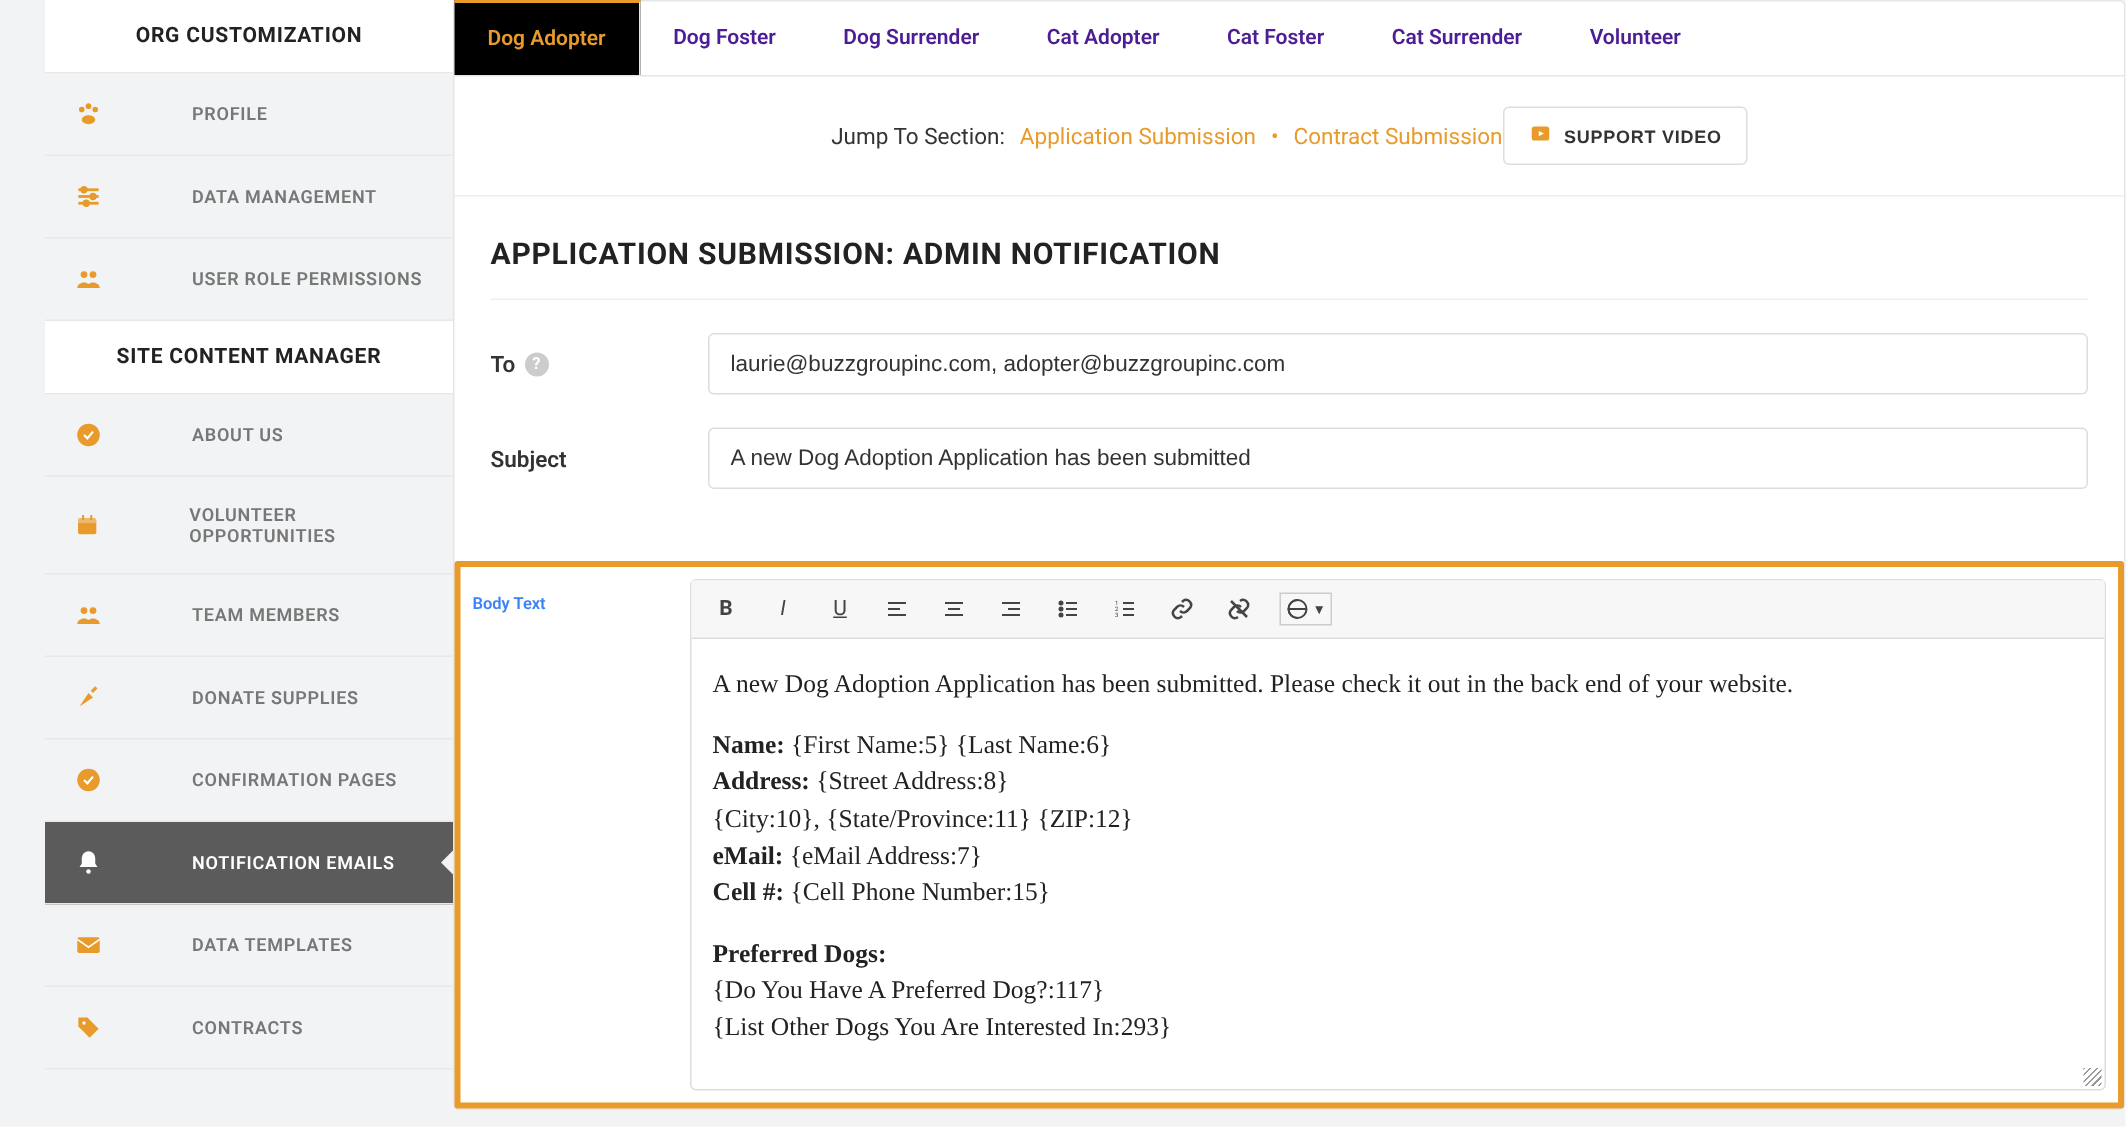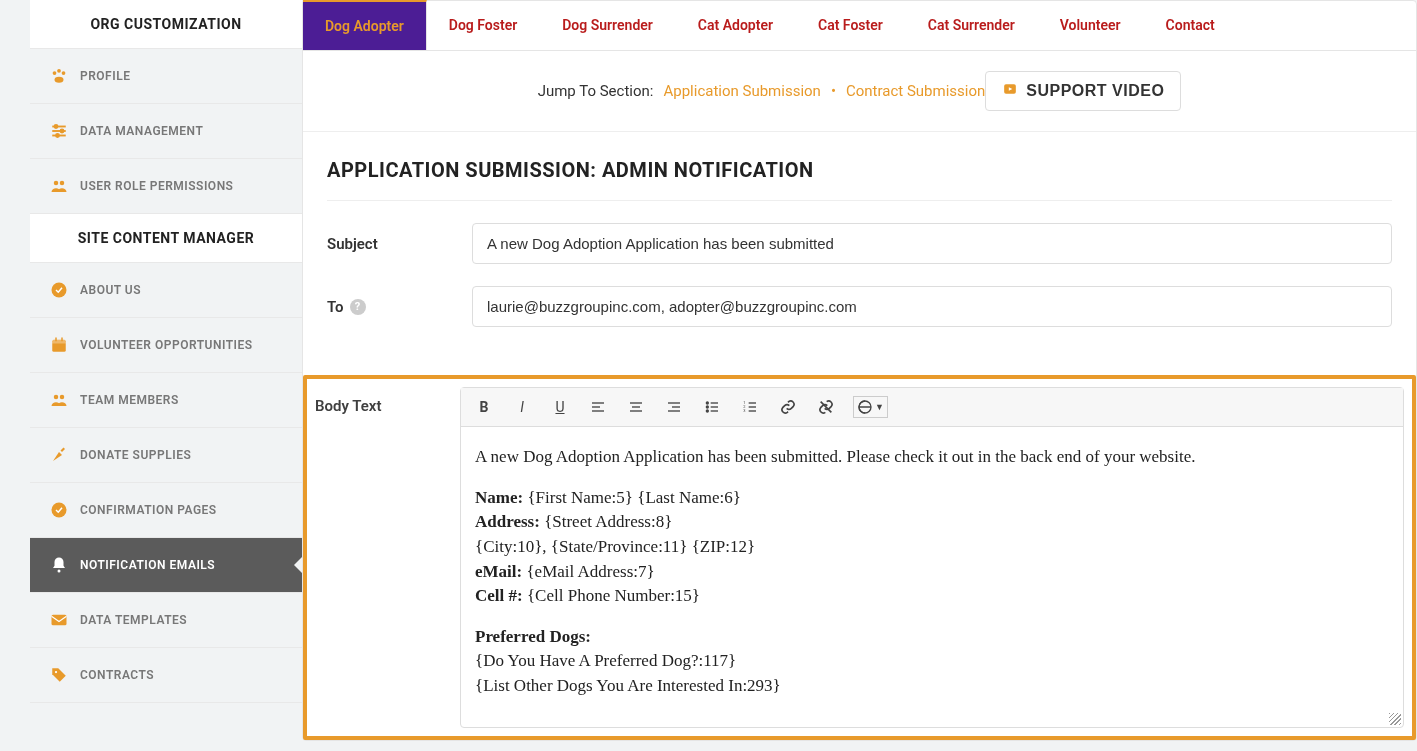--- a/index.html
+++ b/index.html
@@ -1,44 +1,44 @@
 <!DOCTYPE html>
 <html><head>
 <meta charset="utf-8">
 <style>
 * { box-sizing: border-box; margin: 0; padding: 0; }
 body { font-family: -apple-system, BlinkMacSystemFont, "Segoe UI", Roboto, Arial, sans-serif; background: #f1f3f4; width: 1417px; height: 751px; overflow: hidden; color: #333; }
 .container { display: flex; height: 100%; }
 .sidebar { width: 302px; min-width: 302px; background: #f1f3f4; padding-left: 30px; }
 .sidebar-header { background: #fff; padding: 16px 20px; font-weight: 700; font-size: 14px; letter-spacing: 0.5px; text-align: center; color: #222; border-bottom: 1px solid #e8e8e8; }
-.sidebar-item { display: flex; align-items: center; padding: 18px 20px; font-size: 12px; font-weight: 600; letter-spacing: 0.5px; color: #777; cursor: pointer; border-bottom: 1px solid #e8e8e8; }
+.sidebar-item { display: flex; align-items: center; padding: 18px 20px; font-size: 12px; font-weight: 600; letter-spacing: 0.5px; color: #777; cursor: pointer; border-bottom: 1px solid #e8e8e8; gap: 48px; }
 .sidebar-item .icon { width: 18px; height: 18px; margin-right: 12px; display: flex; align-items: center; justify-content: center; color: #e89a2b; }
 .sidebar-item.active { background: #5b5b5b; color: #fff; position: relative; }
 .sidebar-item.active .icon { color: #fff; }
 .sidebar-item.active::after { content: ""; position: absolute; right: 0; top: 50%; transform: translateY(-50%); border-top: 8px solid transparent; border-bottom: 8px solid transparent; border-right: 8px solid #f1f3f4; }
 .main { flex: 1; }
 .content-card { background: #fff; border-radius: 4px; border: 1px solid #e5e5e5; }
 .tabs { display: flex; border-bottom: 1px solid #e5e5e5; }
-.tab { padding: 16px 22px; font-size: 14px; font-weight: 600; color: #b91c1c; cursor: pointer; border-right: 1px solid transparent; position: relative; }
-.tab.active { color: #e89a2b; border-top: 2px solid #e89a2b; margin-top: -1px; background: #4c1d95; border-right: 1px solid #e5e5e5; }
+.tab { padding: 16px 22px; font-size: 14px; font-weight: 600; color: #4c1d95; cursor: pointer; border-right: 1px solid transparent; position: relative; }
+.tab.active { color: #e89a2b; border-top: 2px solid #e89a2b; margin-top: -1px; background: #000000; border-right: 1px solid #e5e5e5; }
 .jump-row { display: flex; align-items: center; justify-content: center; padding: 20px 24px; border-bottom: 1px solid #eee; }
 .jump-left { display: flex; align-items: center; gap: 10px; font-size: 15px; color: #333; }
 .jump-link { color: #e89a2b; cursor: pointer; }
 .jump-sep { color: #e89a2b; }
-.support-btn { border: 1px solid #ddd; border-radius: 4px; padding: 10px 16px; font-size: 16px; font-weight: 700; letter-spacing: 0.5px; color: #333; background: #fff; display: flex; align-items: center; gap: 8px; cursor: pointer; }
+.support-btn { border: 1px solid #ddd; border-radius: 4px; padding: 10px 16px; font-size: 12px; font-weight: 700; letter-spacing: 0.5px; color: #333; background: #fff; display: flex; align-items: center; gap: 8px; cursor: pointer; }
 .support-btn .icon { color: #e89a2b; }
 .section { padding: 26px 24px; }
 .section-title { font-size: 20px; font-weight: 700; letter-spacing: 0.5px; color: #222; padding-bottom: 18px; border-bottom: 1px solid #eee; margin-bottom: 22px; }
 .form-row { display: flex; align-items: center; margin-bottom: 22px; }
 .form-label { width: 145px; min-width: 145px; font-size: 15px; font-weight: 600; color: #333; display: flex; align-items: center; gap: 6px; }
 .help-icon { display: inline-flex; width: 16px; height: 16px; border-radius: 50%; background: #ccc; color: #fff; font-size: 11px; font-weight: 700; align-items: center; justify-content: center; }
 .form-input { flex: 1; border: 1px solid #ddd; border-radius: 4px; padding: 11px 14px; font-size: 15px; color: #333; background: #fff; }
 .editor-wrap { border: 4px solid #e89a2b; padding: 8px; border-radius: 2px; }
 .editor-row { display: flex; }
-.editor-label { width: 145px; min-width: 145px; font-size: 15px; font-weight: 600; color: #404040; padding-top: 10px; }
+.editor-label { width: 145px; min-width: 145px; font-size: 11px; font-weight: 600; color: #3b82f6; padding-top: 10px; }
 .editor { flex: 1; border: 1px solid #ddd; border-radius: 4px; background: #fff; }
 .toolbar { display: flex; align-items: center; gap: 16px; padding: 8px 12px; border-bottom: 1px solid #ddd; background: #f7f7f7; }
 .toolbar-btn { width: 22px; height: 22px; display: flex; align-items: center; justify-content: center; cursor: pointer; color: #444; font-size: 14px; }
 .toolbar-btn svg { width: 16px; height: 16px; }
 .editor-body { padding: 18px 14px 28px 14px; font-family: Georgia, serif; font-size: 17px; line-height: 1.45; color: #222; min-height: 280px; position: relative; }
 .editor-body p { margin-bottom: 16px; }
 .editor-body .pb { margin-bottom: 0; }
 .resize-handle { position: absolute; right: 2px; bottom: 2px; width: 12px; height: 12px; background: repeating-linear-gradient(135deg, #999 0px, #999 1px, transparent 1px, transparent 3px); cursor: nwse-resize; }
 </style>
 </head>
@@ -166,21 +166,20 @@
   <div class="main">
     <div class="content-card">
       <div class="tabs">
         <div class="tab active">Dog Adopter</div>
         <div class="tab">Dog Foster</div>
         <div class="tab">Dog Surrender</div>
         <div class="tab">Cat Adopter</div>
         <div class="tab">Cat Foster</div>
         <div class="tab">Cat Surrender</div>
         <div class="tab">Volunteer</div>
-        <div class="tab">Contact</div>
       </div>
 
       <div class="jump-row">
         <div class="jump-left">
           <span>Jump To Section:</span>
           <span class="jump-link">Application Submission</span>
           <span class="jump-sep">•</span>
           <span class="jump-link">Contract Submission</span>
         </div>
         <button class="support-btn">
@@ -190,31 +189,31 @@
               </svg></span>
           <span>SUPPORT VIDEO</span>
         </button>
       </div>
 
       <div class="section">
         <div class="section-title">APPLICATION SUBMISSION: ADMIN NOTIFICATION</div>
 
         <div class="form-row">
           <div class="form-label">
-            <span>Subject</span>
-          </div>
-          <input class="form-input" value="A new Dog Adoption Application has been submitted" style="">
-        </div>
-
-        <div class="form-row">
-          <div class="form-label">
             <span>To</span>
             <span class="help-icon">?</span>
           </div>
           <input class="form-input" value="laurie@buzzgroupinc.com, adopter@buzzgroupinc.com" style="">
+        </div>
+
+        <div class="form-row">
+          <div class="form-label">
+            <span>Subject</span>
+          </div>
+          <input class="form-input" value="A new Dog Adoption Application has been submitted" style="">
         </div>
       </div>
 
       <div class="editor-wrap">
         <div class="editor-row">
           <div class="editor-label">Body Text</div>
           <div class="editor">
             <div class="toolbar">
               <span class="toolbar-btn">
                   <b>B</b>

